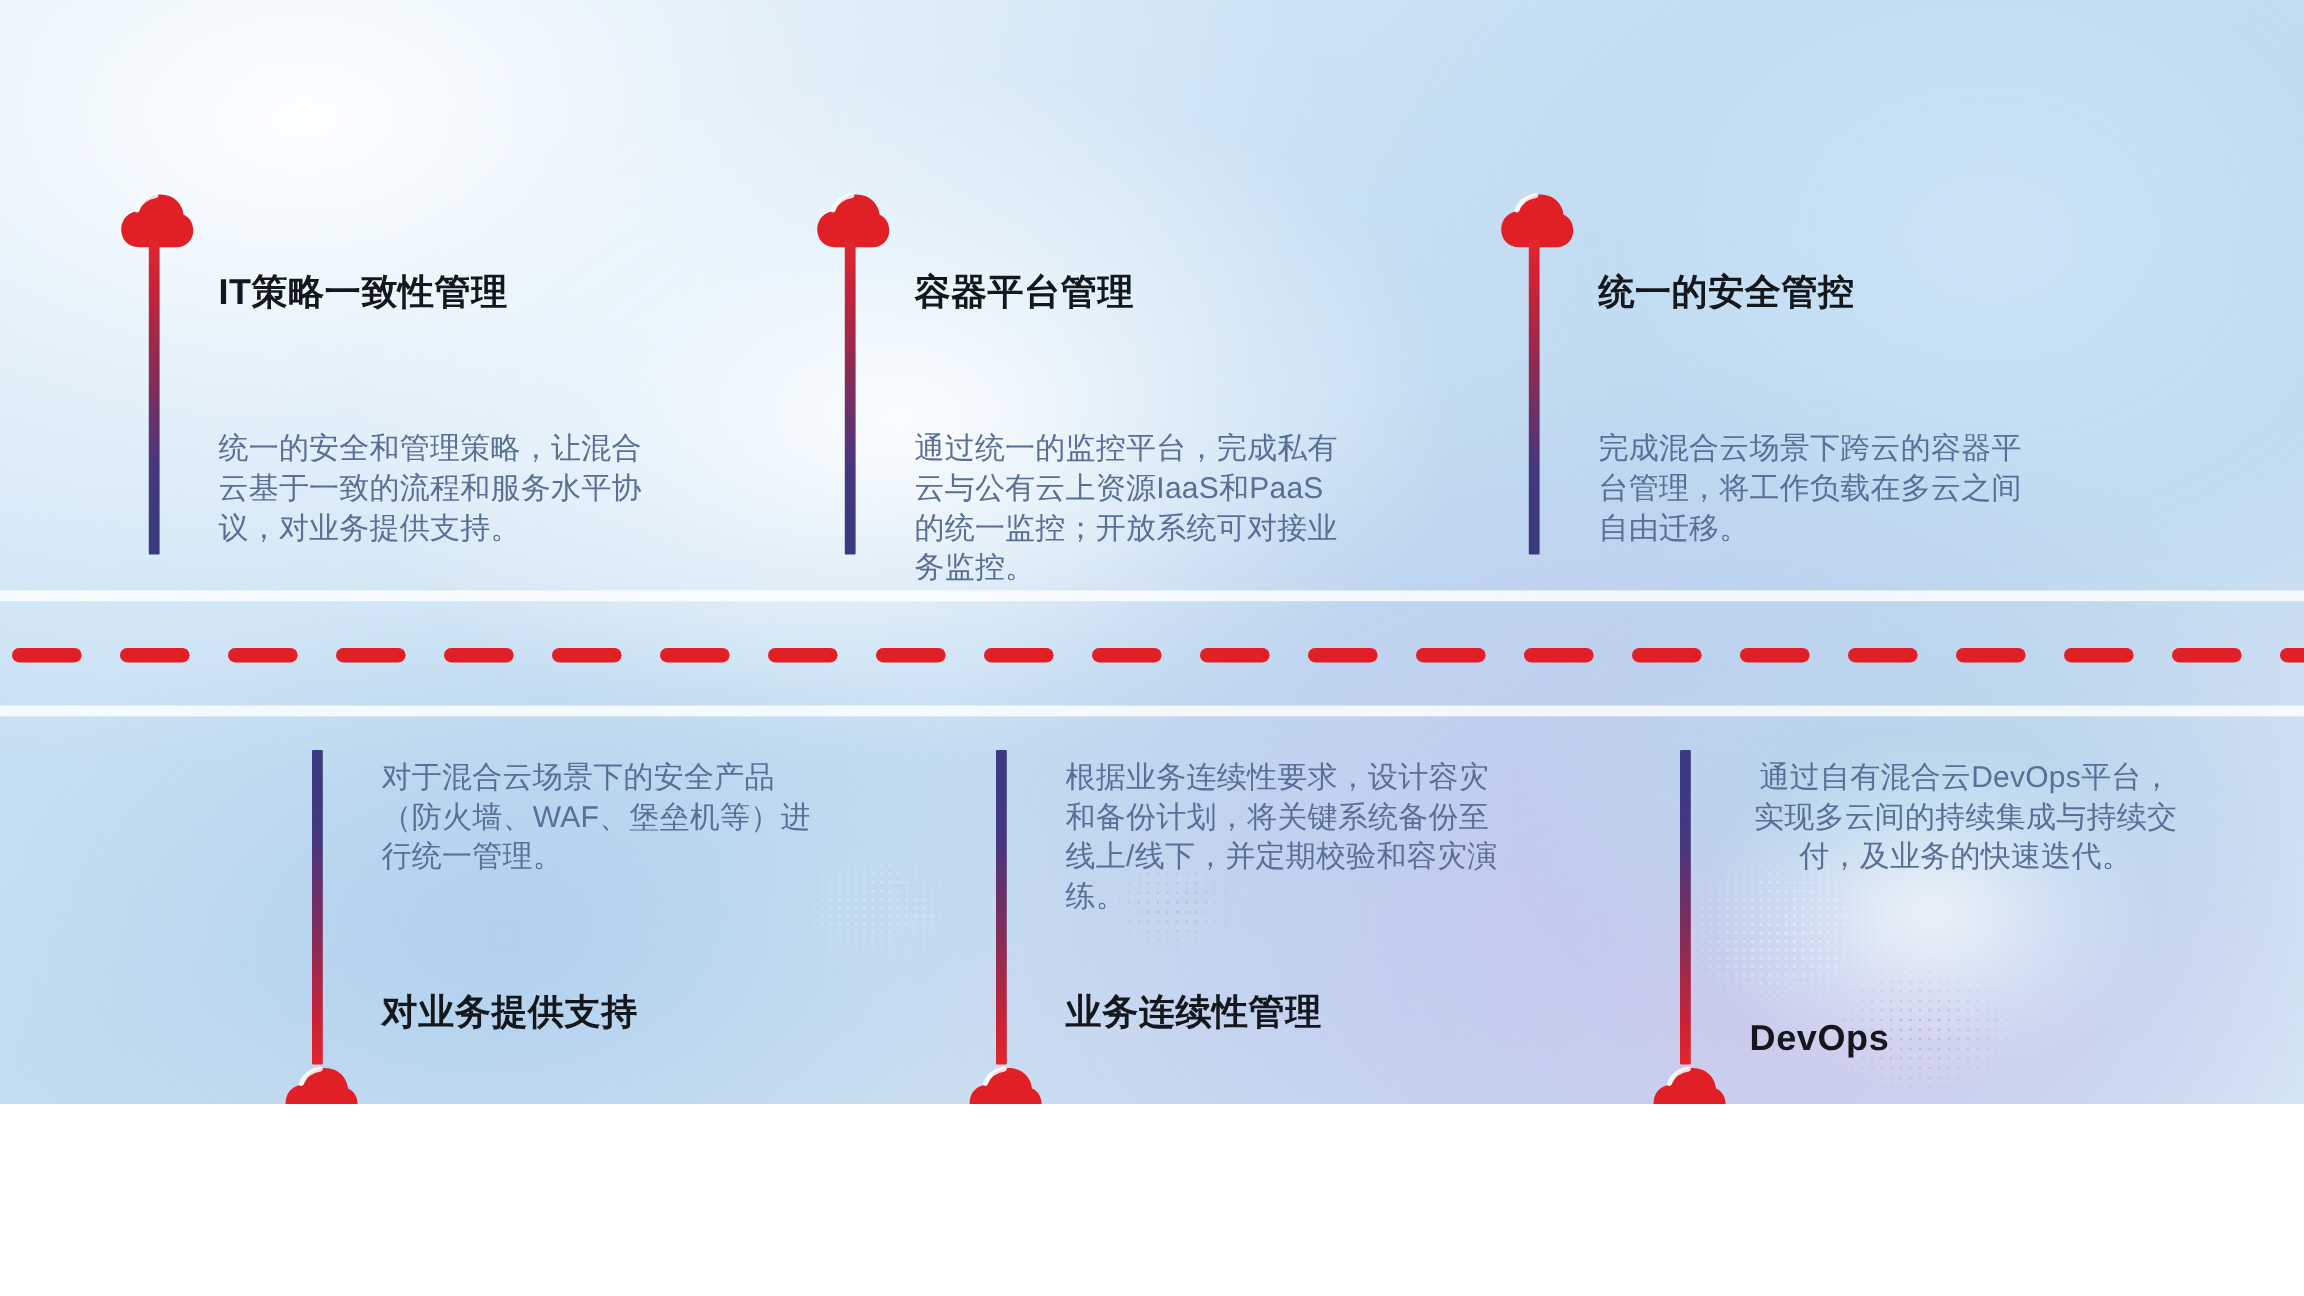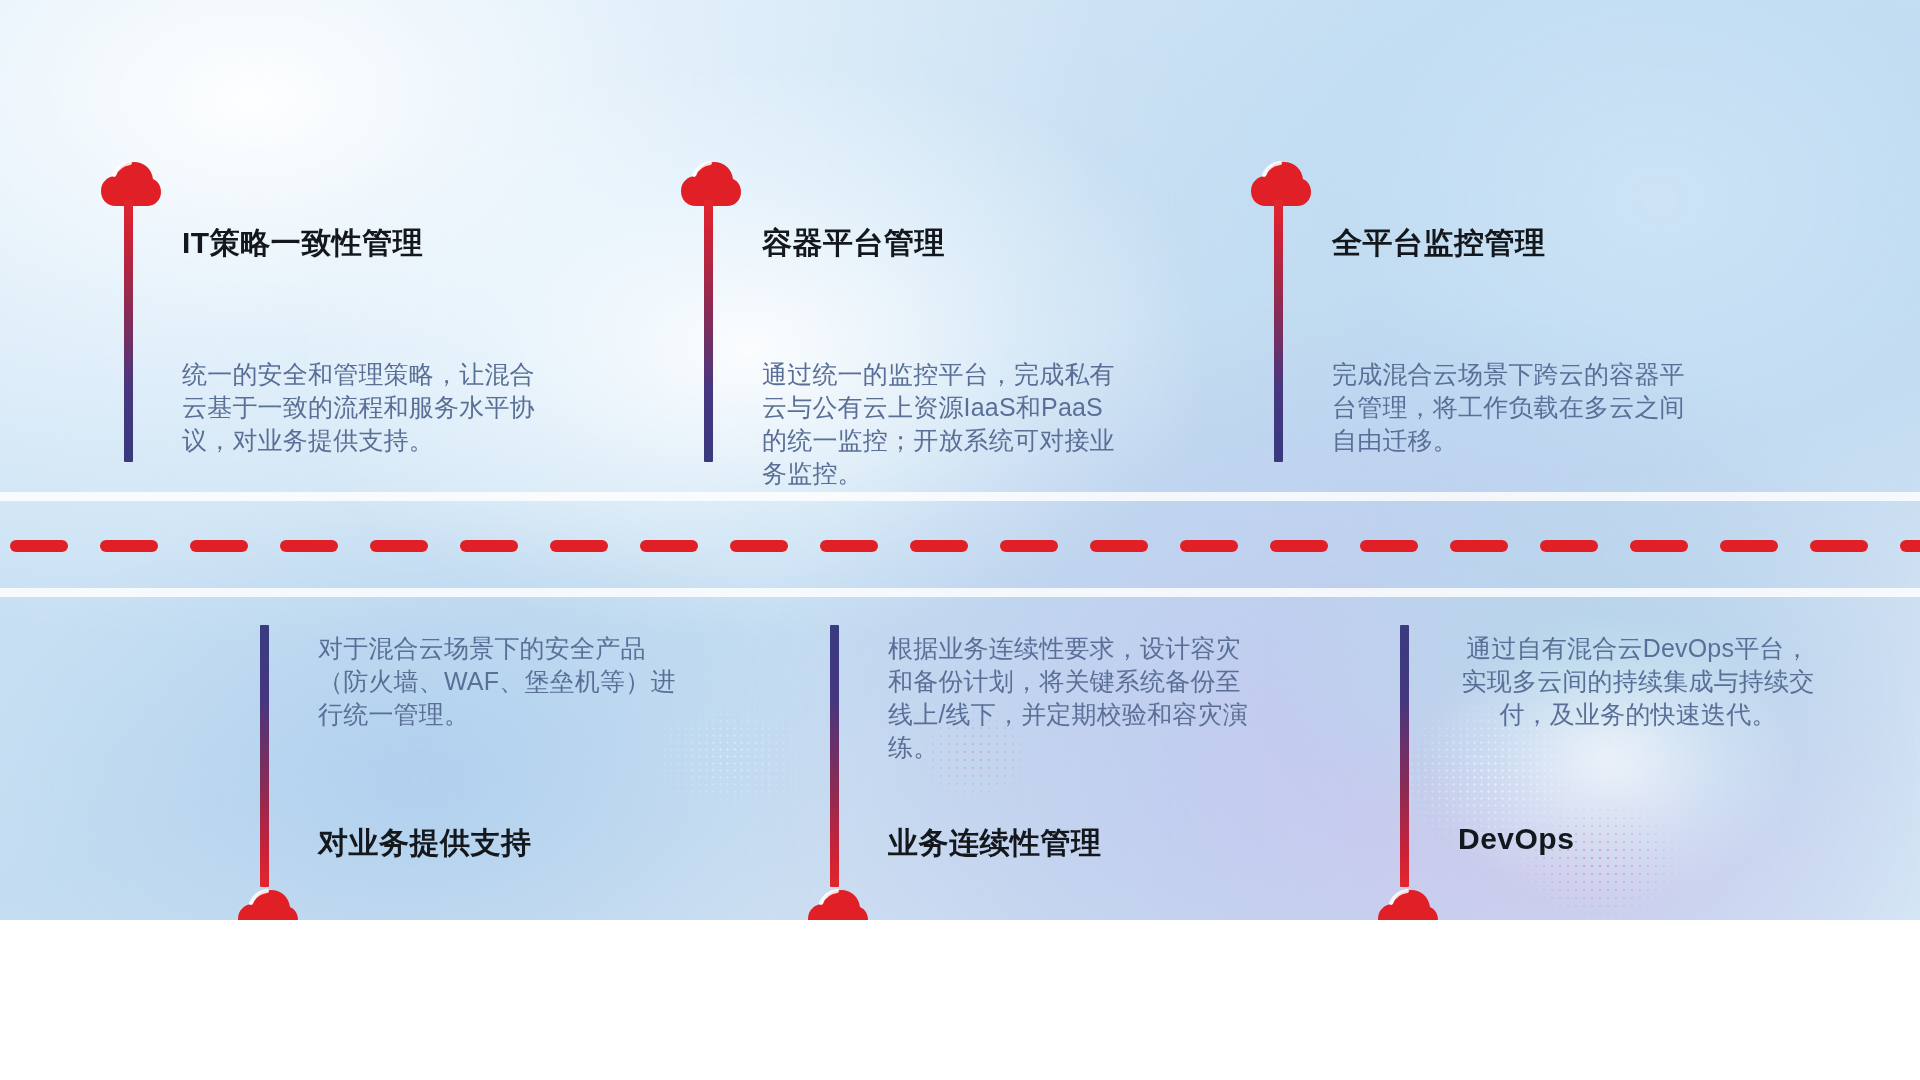--- a/index.html
+++ b/index.html
@@ -229,21 +229,21 @@
   </div>
 
   <div class="col" style="left:1250px; top:0;">
     <svg class="cloud-icon" style="left:0px; top:160px;" viewBox="0 0 62 48">
       <path d="M16 46 C6 46 1 39 1 31 C1 22 8 16 16 16 C18 7 26 2 34 2 C44 2 52 9 53 19 C58 21 61 26 61 32 C61 40 55 46 47 46 Z" fill="#e01f26"></path>
       <path d="M14 15 C17 8 23 4 30 3" stroke="#ffffff" stroke-width="4" stroke-linecap="round" fill="none" opacity="0.85"></path>
     </svg>
     <div class="stem-wrap" style="left:24px; top:200px; height:262px;">
       <div class="stem down"></div>
     </div>
-    <div class="card-title" style="left:82px; top:223px;">全平台监控管理</div>
+    <div class="card-title" style="left:82px; top:223px;">统一的安全管控</div>
     <div class="card-body" style="left:82px; top:358px;">完成混合云场景下跨云的容器平台管理，将工作负载在多云之间自由迁移。</div>
   </div>
 
   <div class="divider-line top"></div>
   <div class="dashed-row" id="dashed-row">
       <div class="dash"></div>
       <div class="dash"></div>
       <div class="dash"></div>
       <div class="dash"></div>
       <div class="dash"></div>
@@ -293,16 +293,16 @@
 
   <div class="col" style="left:1390px; top:0;">
     <div class="stem-wrap" style="left:10px; top:625px; height:262px;">
       <div class="stem up"></div>
     </div>
     <svg class="cloud-icon" style="left:-13px; top:888px;" viewBox="0 0 62 48">
       <path d="M16 46 C6 46 1 39 1 31 C1 22 8 16 16 16 C18 7 26 2 34 2 C44 2 52 9 53 19 C58 21 61 26 61 32 C61 40 55 46 47 46 Z" fill="#e01f26"></path>
       <path d="M14 15 C17 8 23 4 30 3" stroke="#ffffff" stroke-width="4" stroke-linecap="round" fill="none" opacity="0.85"></path>
     </svg>
     <div class="card-body" style="left:68px; top:632px;text-align:center;">通过自有混合云DevOps平台，实现多云间的持续集成与持续交付，及业务的快速迭代。</div>
-    <div class="card-title" style="left:68px; top:822px;">DevOps</div>
+    <div class="card-title" style="left:68px; top:849px;">DevOps</div>
   </div>
 
 </div>
 
 </body></html>

